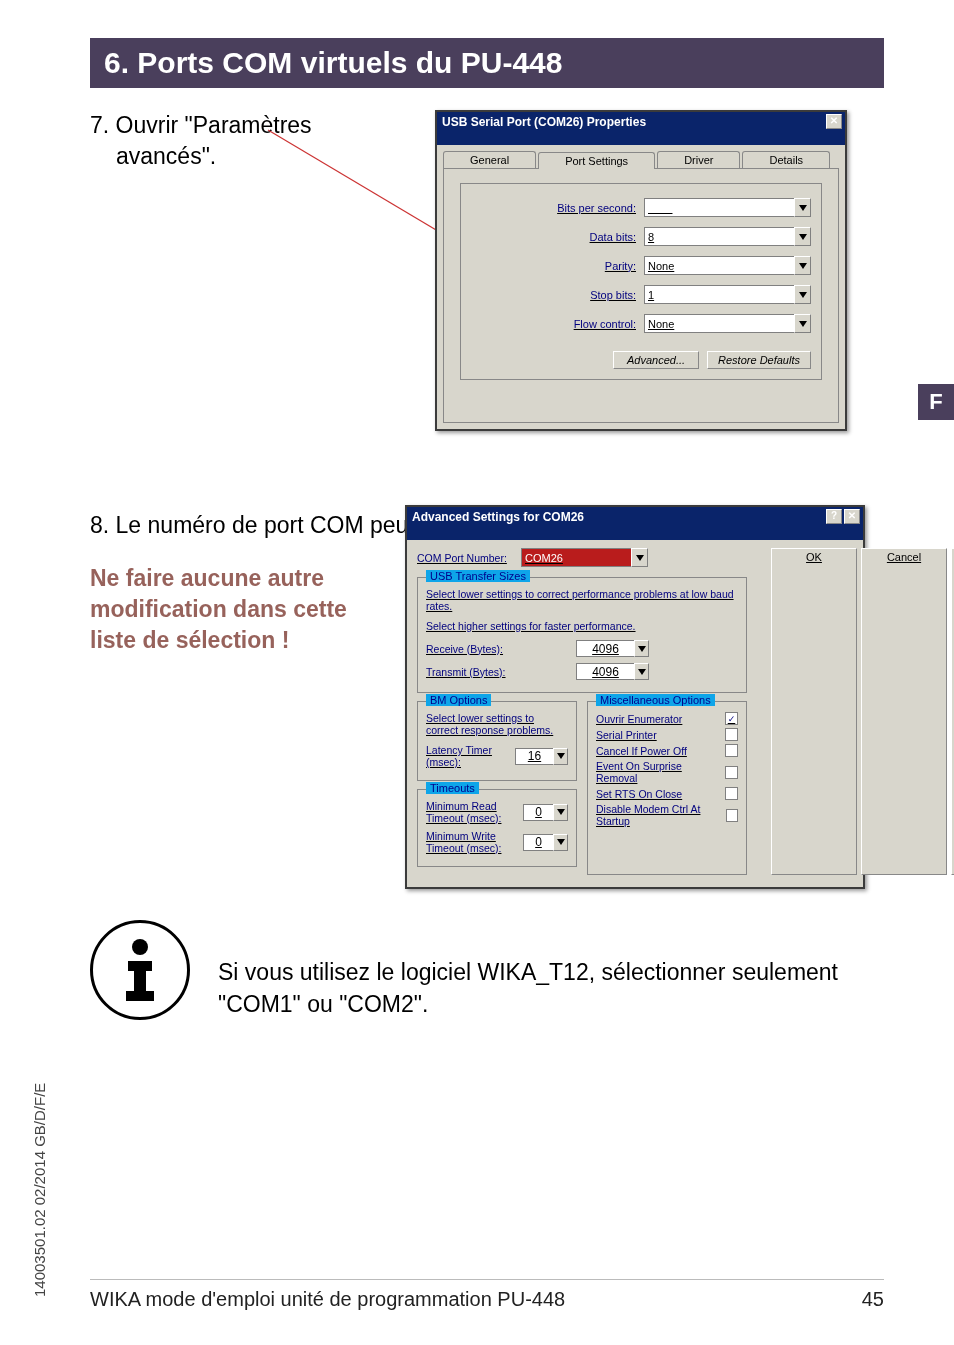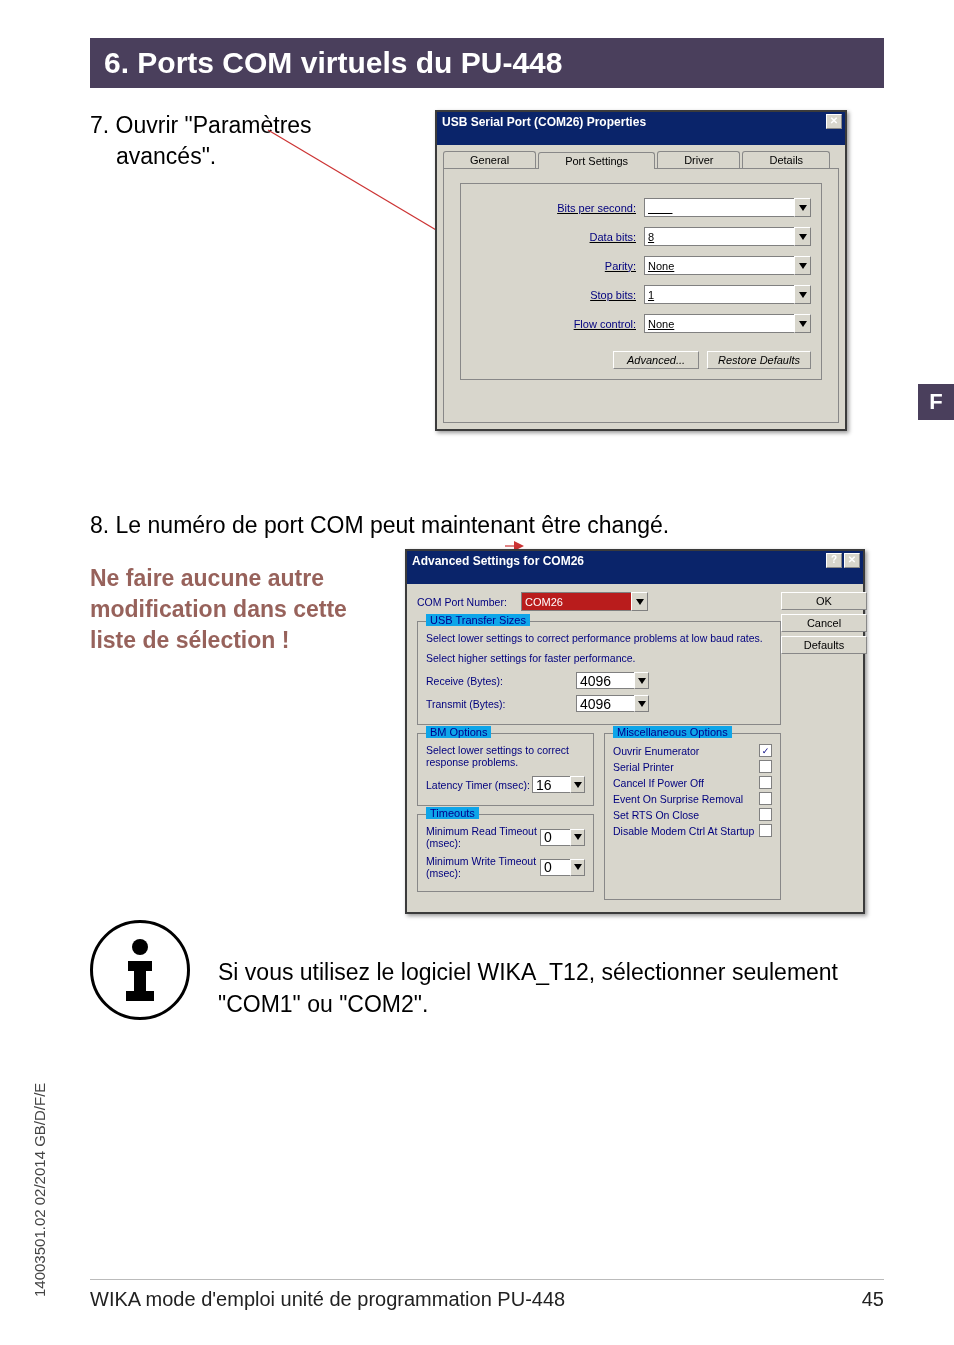--- a/index.html
+++ b/index.html
@@ -33,28 +33,28 @@
   .select .arrow svg { width:8px; height:6px; }
   .btn { border:1px solid #888; border-top-color:#fff; border-left-color:#fff; background:#d8d6cc; padding:2px 10px; font-size:11px; cursor:pointer; min-width:86px; text-align:center; }
   .btn-row { display:flex; justify-content:flex-end; gap:8px; margin-top:18px;font-style:italic; }
 
   
   .dlg1 { width:412px; }
   .dlg1 .tab-body { min-height:255px; }
   .bps-sel { background:#0a246a; color:#fff; }
 
   
-  .dlg2 { width:460px; font-size:10.5px;margin-top:44px; }
-  .dlg2 .inner { padding:8px 10px 12px 10px; display:flex; gap:0; }
+  .dlg2 { width:460px; font-size:10.5px; }
+  .dlg2 .inner { padding:8px 20px 12px 10px; display:flex; gap:24px;text-decoration:underline; }
   .dlg2 .left { flex:1; }
-  .dlg2 .right { width:72px; display:flex; flex-direction:column; gap:4px; }
+  .dlg2 .right { width:72px; display:flex; flex-direction:row; gap:4px; }
   .fieldline { display:flex; align-items:center; margin-bottom:6px; color:#00007e; }
   .fieldline .flabel { flex:1; font-size:10.5px; }
   .fieldline .select input { width:58px; }
-  .sm-select input { width:54px; height:17px; font-size:14px; }
+  .sm-select input { width:54px; height:17px; font-size:12px;text-align:center; }
   .sm-select .arrow { width:15px; height:17px; }
   .group2 { border:1px solid #888; padding:10px 8px 6px 8px; margin-bottom:8px; position:relative; }
   .misc-row { display:flex; align-items:center; justify-content:space-between; color:#00007e; font-size:10.5px; margin-bottom:3px; }
   .chk { width:13px; height:13px; border:1px solid #808080; background:#fff; display:inline-flex; align-items:center; justify-content:center; font-size:9px; }
   .lower-cols { display:flex; gap:10px; }
   .lower-cols .col { flex:1; }
   .subnote { color:#00007e; font-size:10.5px; margin-bottom:8px; }
 
   .step8 { margin-top:340px; font-size:23px; }
   .warn { color:#97625b; font-weight:bold; font-size:23px; line-height:1.35; margin-top:24px; max-width:300px; }

